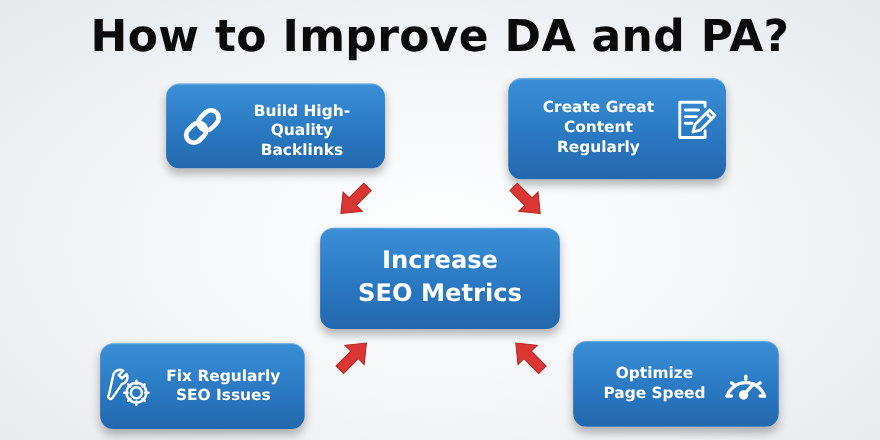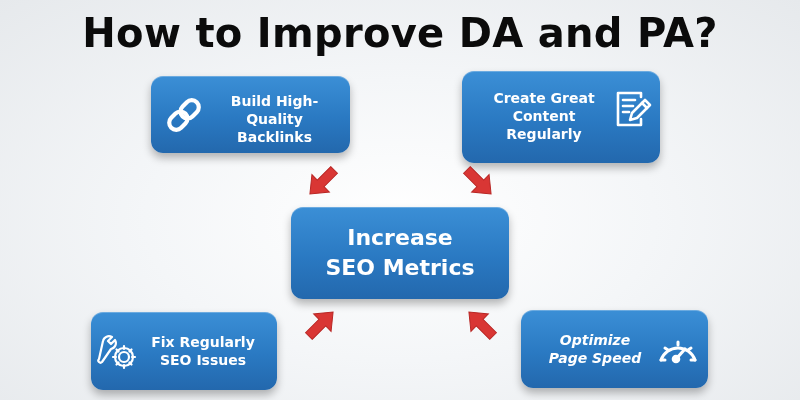--- a/index.html
+++ b/index.html
@@ -77,21 +77,21 @@
       <path d="M6 10 a6 6 0 0 1 9 -4 l-4 4 l3 3 l4 -4 a6 6 0 0 1 -4 9 L5 31 a2 2 0 0 1 -3 -3 Z"></path>
       <circle cx="27" cy="26" r="5"></circle>
       <path d="M27 15 v3 M27 34 v3 M16 26 h3 M35 26 h3 M19.5 18.5 l2 2 M32.5 31.5 l2 2 M19.5 33.5 l2 -2 M32.5 20.5 l2 -2"></path>
       <circle cx="27" cy="26" r="9"></circle>
     </svg>
   </span>
   <span class="label" style="position:absolute; left:48px; right:10px; top:21px;">Fix Regularly
 SEO Issues</span>
 </div>
 
-<div class="box" style="left:521px; top:310px; width:187px; height:78px;font-style:italic;">
+<div class="box" style="left:521px; top:310px; width:187px; height:78px;">
   <span class="label" style="position:absolute; left:14px; width:120px; top:21px;">Optimize
 Page Speed</span>
   <span class="icon" style="left:135px; top:22px; width:44px; height:34px;">
     <svg viewBox="0 0 44 34" width="44" height="34" fill="none" stroke="#fff" stroke-width="3" stroke-linecap="round">
       <path d="M5 28 A18 18 0 0 1 39 28"></path>
       <line x1="5" y1="28" x2="9" y2="28"></line>
       <line x1="35" y1="28" x2="39" y2="28"></line>
       <line x1="9" y1="16" x2="12" y2="18"></line>
       <line x1="22" y1="10" x2="22" y2="13"></line>
       <line x1="35" y1="16" x2="32" y2="18"></line>

